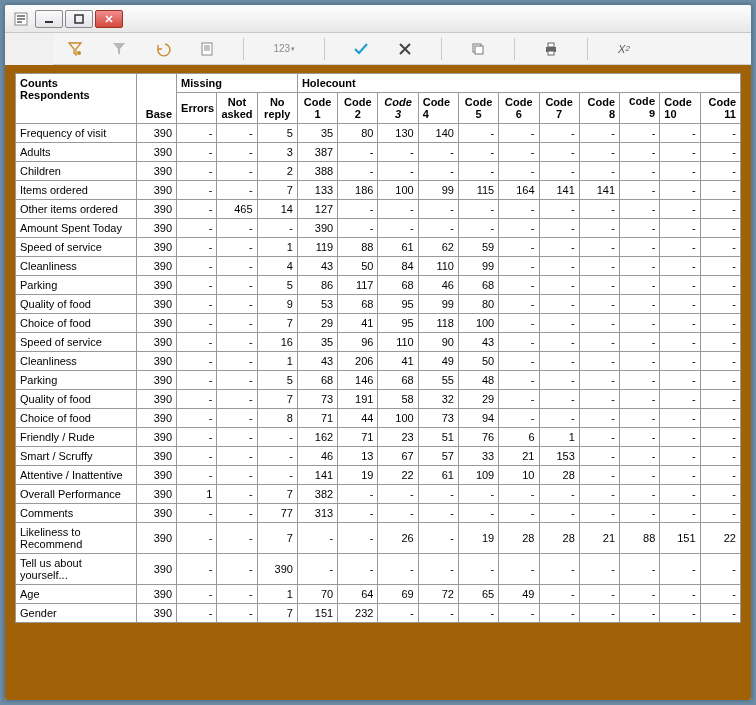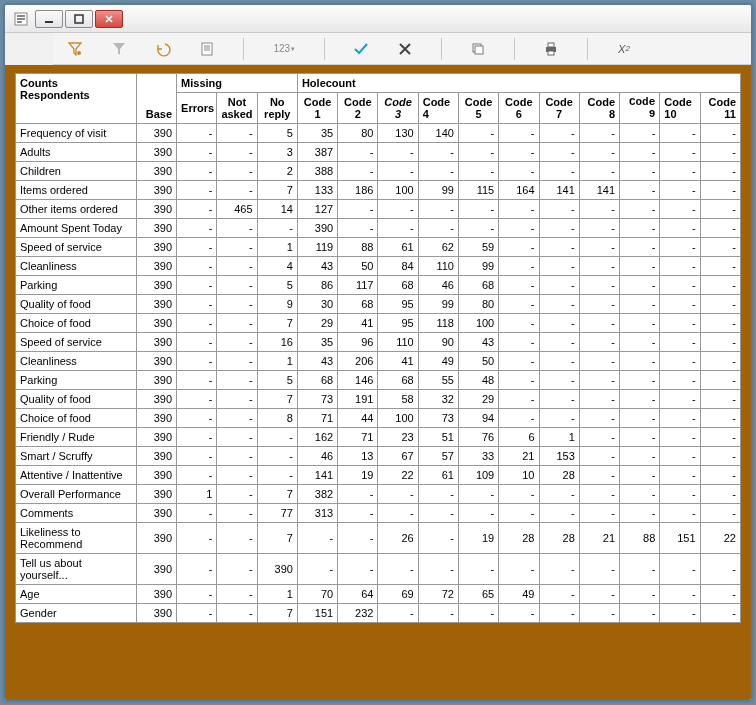--- a/index.html
+++ b/index.html
@@ -410,21 +410,21 @@
             <td class="num">-</td>
             <td class="num">-</td>
             <td class="num">-</td>
           </tr>
           <tr>
             <td class="rowlabel">Quality of food</td>
             <td class="num">390</td>
             <td class="num">-</td>
             <td class="num">-</td>
             <td class="num">9</td>
-            <td class="num">30</td>
+            <td class="num">53</td>
             <td class="num">68</td>
             <td class="num">95</td>
             <td class="num">99</td>
             <td class="num">80</td>
             <td class="num">-</td>
             <td class="num">-</td>
             <td class="num">-</td>
             <td class="num">-</td>
             <td class="num">-</td>
             <td class="num">-</td>

